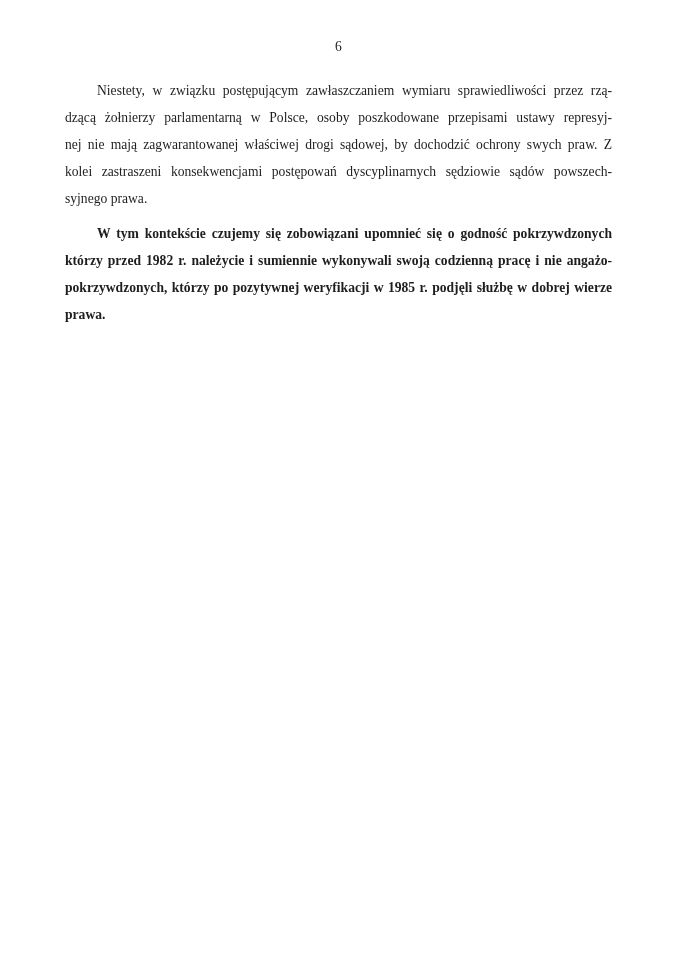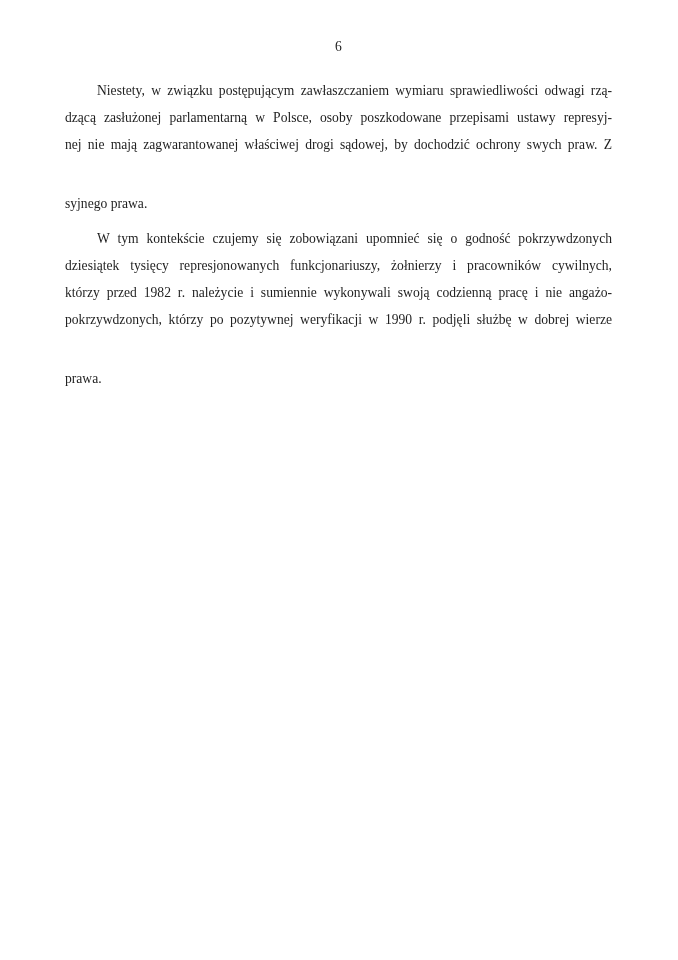--- a/index.html
+++ b/index.html
@@ -24,50 +24,50 @@
     font-size: 13.6px;
     line-height: 27px;
     text-align: center;
     margin-bottom: 17px;
   }
   .paragraph {
     font-size: 13.6px;
   }
   .paragraph + .paragraph {
     margin-top: 8px;
+    font-weight: bold;
   }
   .line {
     line-height: 27px;
     text-align: justify;
     text-align-last: justify;
     white-space: normal;
   }
   .line.first {
     text-indent: 32px;
   }
   .line.last {
     text-align-last: left;
-    margin-top: 32px;
   }
 </style>
 </head>
 <body>
 
 <div class="page" style="color: rgb(30, 30, 30); background: rgb(255, 255, 255);">
   <div class="content">
     <div class="page-number">6</div>
     <div>
         <div class="paragraph">
-          <div class="line first">Niestety, w związku postępującym zawłaszczaniem wymiaru sprawiedliwości odwagi rzą-</div>
-          <div class="line">dzącą zasłużonej parlamentarną w Polsce, osoby poszkodowane przepisami ustawy represyj-</div>
+          <div class="line first">Niestety, w związku postępującym zawłaszczaniem wymiaru sprawiedliwości przez rzą-</div>
+          <div class="line">dzącą żołnierzy parlamentarną w Polsce, osoby poszkodowane przepisami ustawy represyj-</div>
           <div class="line">nej nie mają zagwarantowanej właściwej drogi sądowej, by dochodzić ochrony swych praw. Z</div>
+          <div class="line">kolei zastraszeni konsekwencjami postępowań dyscyplinarnych sędziowie sądów powszech-</div>
           <div class="line last">syjnego prawa.</div>
         </div>
         <div class="paragraph">
           <div class="line first">W tym kontekście czujemy się zobowiązani upomnieć się o godność pokrzywdzonych</div>
-          <div class="line">dziesiątek tysięcy represjonowanych funkcjonariuszy, żołnierzy i pracowników cywilnych,</div>
           <div class="line">którzy przed 1982 r. należycie i sumiennie wykonywali swoją codzienną pracę i nie angażo-</div>
-          <div class="line">pokrzywdzonych, którzy po pozytywnej weryfikacji w 1990 r. podjęli służbę w dobrej wierze</div>
+          <div class="line">pokrzywdzonych, którzy po pozytywnej weryfikacji w 1985 r. podjęli służbę w dobrej wierze</div>
           <div class="line last">prawa.</div>
         </div>
       </div>
   </div>
 </div>
 
 </body></html>

